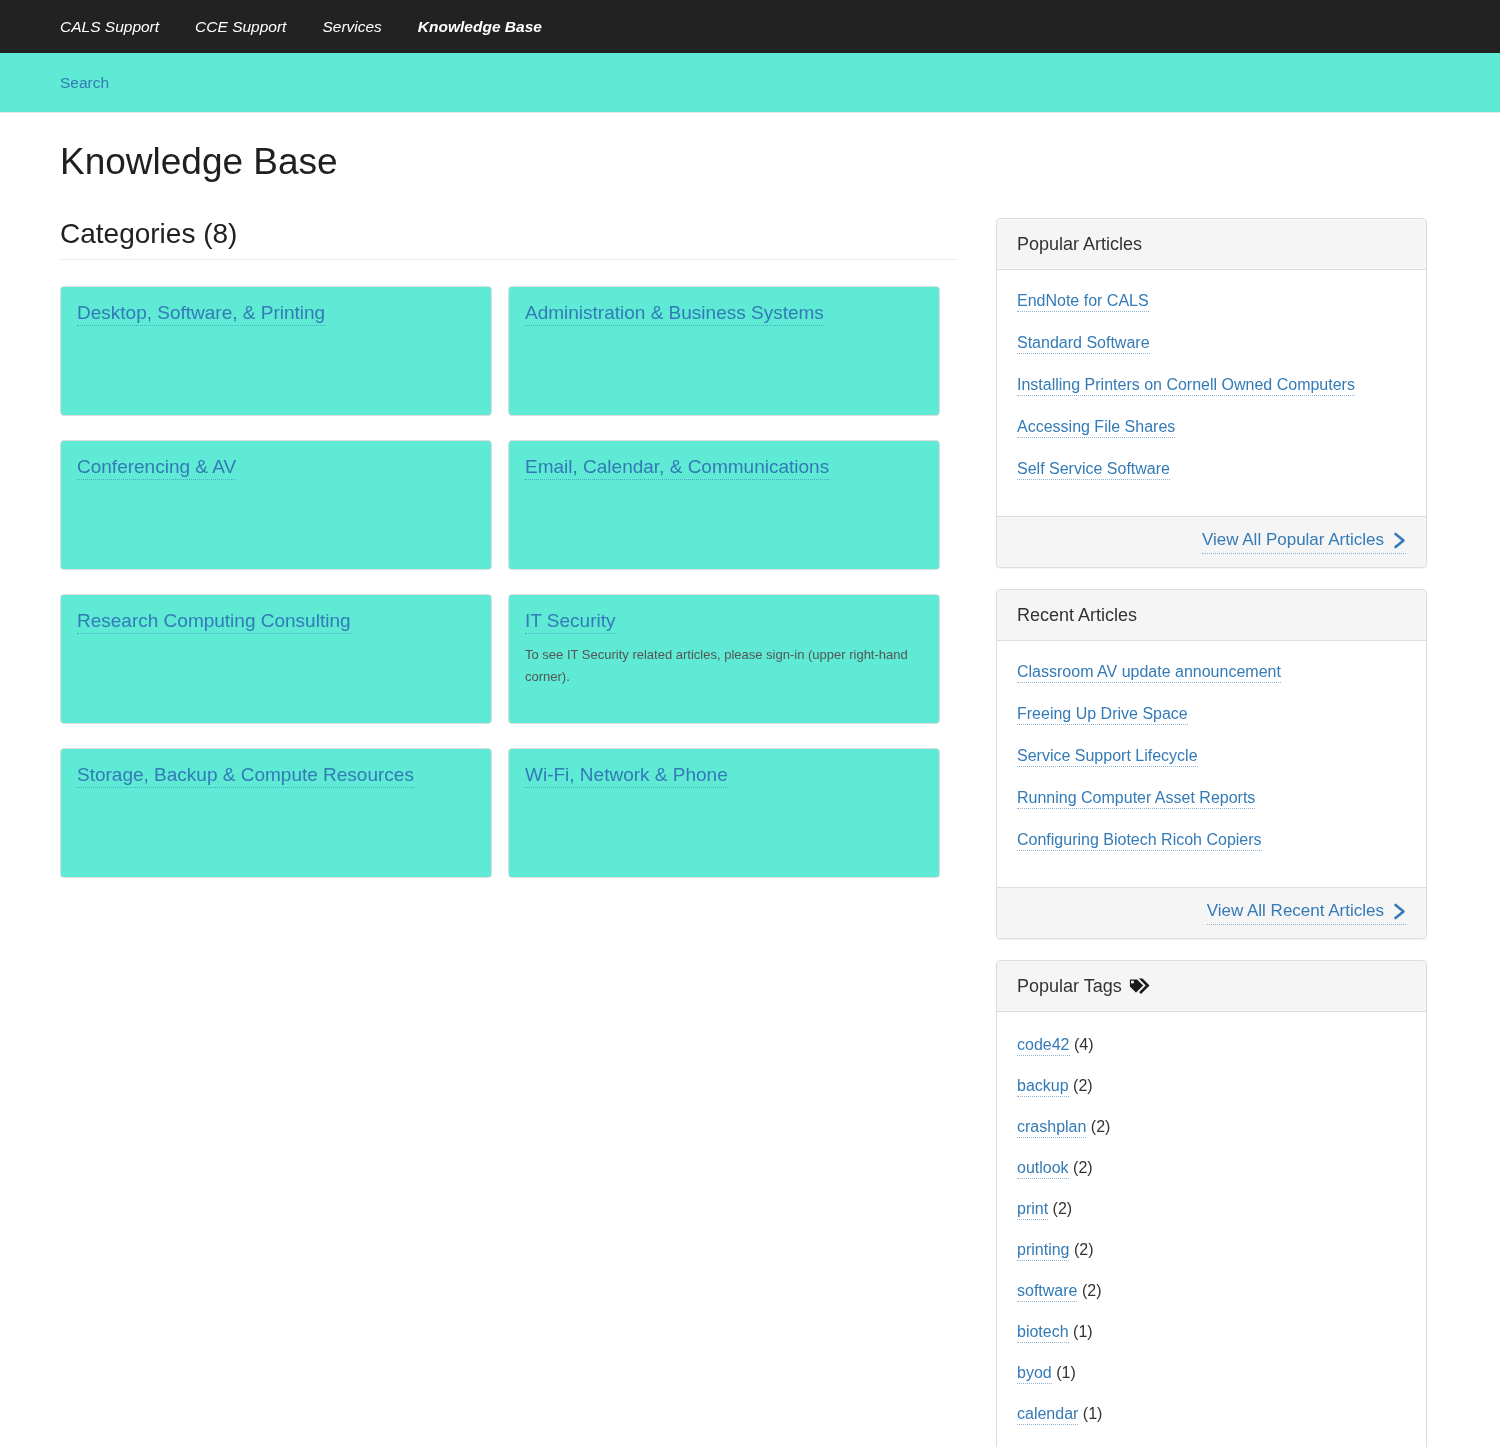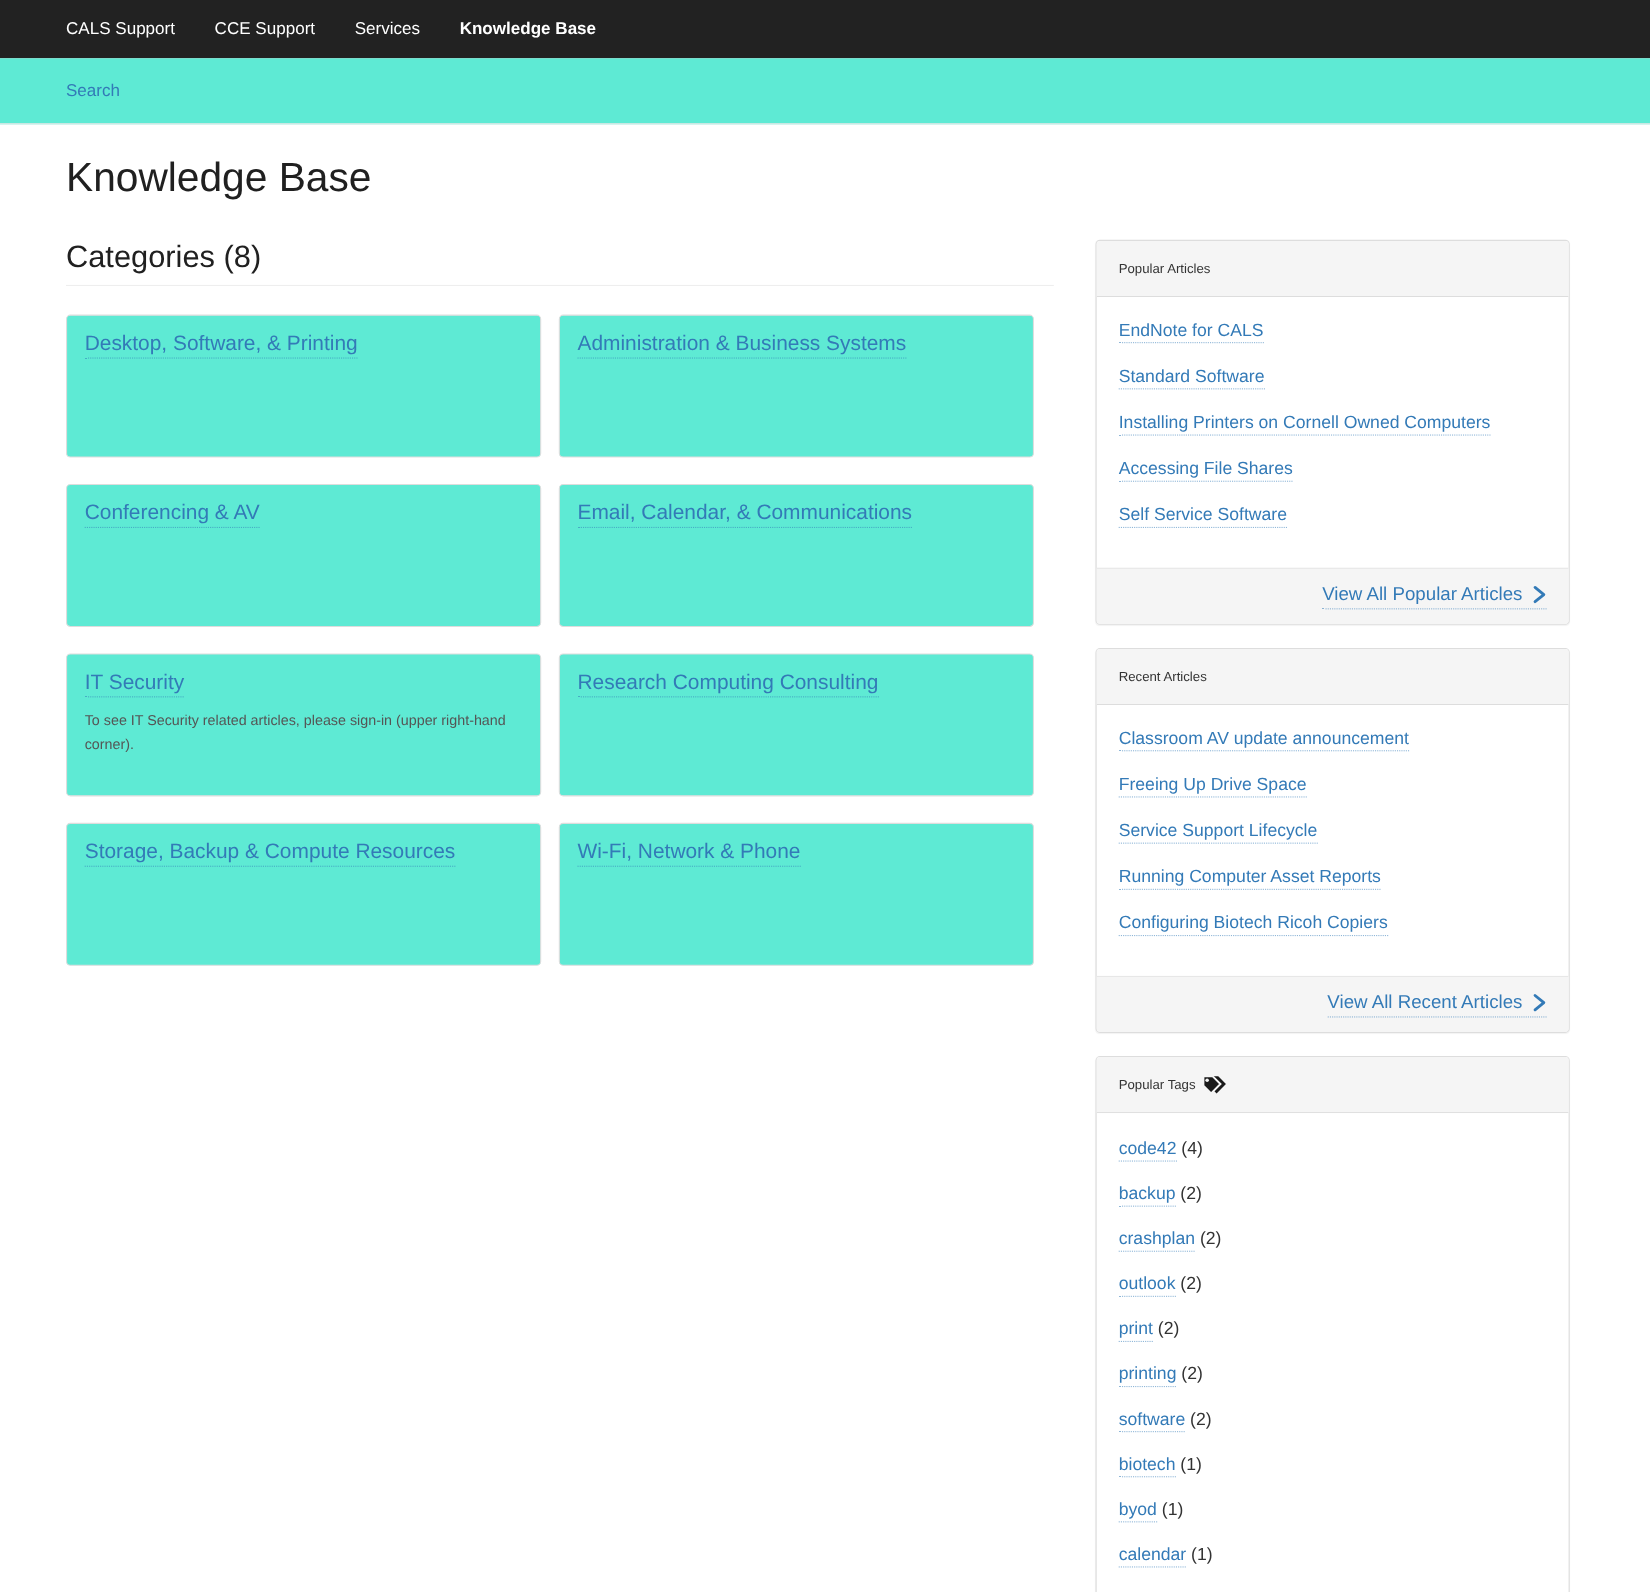--- a/index.html
+++ b/index.html
@@ -13,20 +13,21 @@
   a { text-decoration: none; }
 
   
   .navbar {
     height: 53px;
     background: #222;
     display: flex;
     align-items: center;
     padding-left: 60px;
     gap: 36px;
+    font-style: italic;
   }
   .navbar a {
     color: #fff;
     font-size: 15.5px;
     cursor: pointer;
   }
   .navbar a.active { font-weight: bold; }
 
   
   .subnav {
@@ -104,21 +105,21 @@
     border-radius: 4px;
     background: #fff;
     margin-bottom: 21px;
     box-shadow: 0 1px 1px rgba(0,0,0,.05);
   }
   .panel-heading {
     background: #f5f5f5;
     border-bottom: 1px solid #ddd;
     border-radius: 3px 3px 0 0;
     padding: 14px 20px;
-    font-size: 12px;
+    font-size: 18px;
     line-height: 22px;
     color: #333;
     display: flex;
     align-items: center;
   }
   .panel-heading .tags-icon { margin-left: 5px; margin-top: 2px; }
   .panel-list {
     list-style: none;
     padding: 20px 20px 36px 20px;
   }
@@ -189,26 +190,26 @@
         </div>
         <div class="cat-card">
           <a class="cat-title">Conferencing &amp; AV</a>
           
         </div>
         <div class="cat-card">
           <a class="cat-title">Email, Calendar, &amp; Communications</a>
           
         </div>
         <div class="cat-card">
+          <a class="cat-title">Research Computing Consulting</a>
+          
+        </div>
+        <div class="cat-card">
           <a class="cat-title">IT Security</a>
           <div class="cat-desc">To see IT Security related articles, please sign-in (upper right-hand corner).</div>
-        </div>
-        <div class="cat-card">
-          <a class="cat-title">Research Computing Consulting</a>
-          
         </div>
         <div class="cat-card">
           <a class="cat-title">Storage, Backup &amp; Compute Resources</a>
           
         </div>
         <div class="cat-card">
           <a class="cat-title">Wi-Fi, Network &amp; Phone</a>
           
         </div>
       </div>

